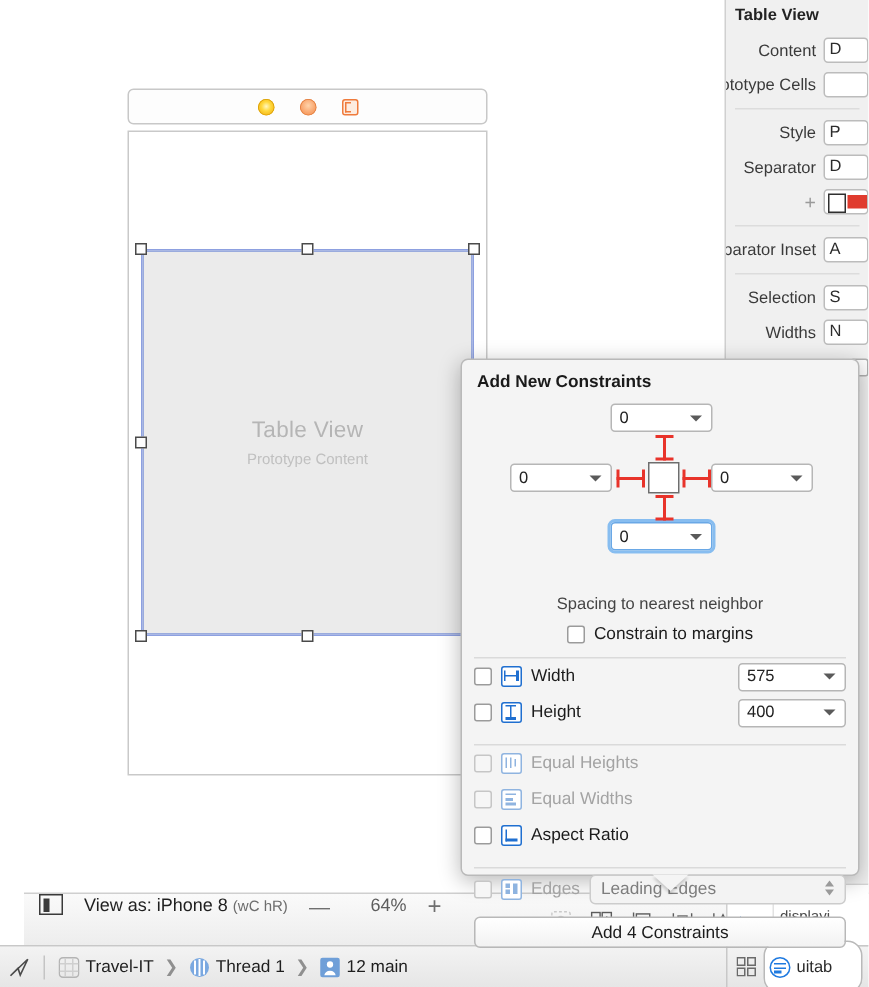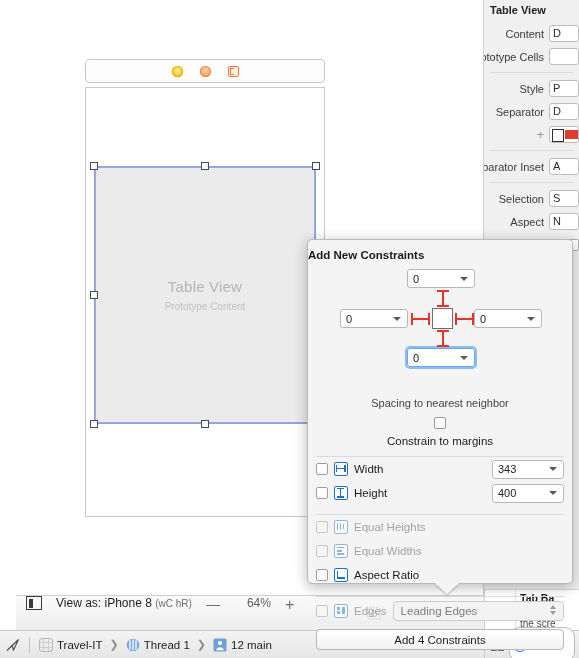--- a/index.html
+++ b/index.html
@@ -122,21 +122,21 @@
     box-shadow: 0 3px 14px rgba(0,0,0,.28);
     z-index: 40;
   }
   .popover-arrow{
     position: absolute; left: 435px; top: 583px; width: 0; height: 0;
     border-left: 12px solid transparent; border-right: 12px solid transparent;
     border-top: 11px solid #f4f4f4;
     filter: drop-shadow(0 2px 1px rgba(0,0,0,.18));
     z-index: 41;
   }
-  .pop-title { font-weight: bold; font-size: 11.5px; padding: 9px 0 0 0; color:#1a1a1a; }
+  .pop-title { font-weight: bold; font-size: 11.5px; padding: 9px 0 0 10px; color:#1a1a1a; }
 
   .combo {
     height: 19px; background: #fff;
     border: 1px solid #b6b6b6; border-radius: 3px;
     display: flex; align-items: center;
     font-size: 11px; color: #222; padding-left: 5px;
     position: relative;
   }
   .combo .caret {
     position: absolute; right: 6px; top: 50%; margin-top: -2px;
@@ -172,21 +172,21 @@
   }
   .strut-h::before { left: 0; }
   .strut-h::after { right: 0; }
 
   .strut-top { left: 134px; top: 21px; height: 17px; }
   .strut-bottom { left: 134px; top: 61px; height: 17px; }
   .strut-lft { left: 103px; top: 48.5px; width: 19px; }
   .strut-rgt { left: 147px; top: 48.5px; width: 19px; }
 
   .hint { text-align: center; font-size: 11px; color: #444; margin-top: 8px; }
-  .margin-row { display:flex; align-items:center; justify-content:center; gap:6px; margin-top: 8px; flex-direction: column; }
+  .margin-row { display:flex; align-items:center; justify-content:center; gap:6px; margin-top: 8px; }
   .ck { width: 12px; height: 12px; background:#fff; border:1px solid #9b9b9b; border-radius:2px; flex:none; }
   .ck.dim { border-color:#c6c6c6; background:#f6f6f6; }
 
   .pop-sep { height:1px; background:#dadada; margin: 9px 8px 0 8px; }
 
   .cst-row { display: flex; align-items: center; height: 24px; padding: 0 8px; gap: 6px; }
   .cst-label { font-size: 11.5px; color:#1b1b1b; }
   .cst-label.dim { color:#a3a3a3; }
   .cst-val { margin-left: auto; width: 72px; }
   .ibicon {
@@ -360,21 +360,21 @@
     </div>
 
     <div class="insp-sep"></div>
 
     <div class="insp-row">
       <span class="insp-label">Selection</span>
       <span class="insp-field">S</span>
     </div>
 
     <div class="insp-row">
-      <span class="insp-label">Aspect</span>
+      <span class="insp-label">Widths</span>
       <span class="insp-field">N</span>
     </div>
 
     <div class="insp-row">
       <span class="insp-label">Drag and Drop</span>
       <span class="insp-check"></span>
     </div>
 
     <div class="insp-sep"></div>
   </div>
@@ -418,21 +418,21 @@
 
     <div class="cst-row">
       <span class="ck"></span>
       <span class="ibicon">
         <i style="left:0.5px;top:4.5px;width:10px;height:1.5px;"></i>
         <i style="left:0.5px;top:1.5px;width:1.5px;height:7.5px;"></i>
         <i style="left:9px;top:1.5px;width:1.5px;height:7.5px;"></i>
       </span>
       <span class="cst-label">Width</span>
       <span class="combo cst-val">
-        <span>343</span>
+        <span>575</span>
         <span class="caret"></span>
       </span>
     </div>
 
     <div class="cst-row">
       <span class="ck"></span>
       <span class="ibicon">
         <i style="left:4.5px;top:0.5px;width:1.5px;height:10px;"></i>
         <i style="left:1.5px;top:0.5px;width:7.5px;height:1.5px;"></i>
         <i style="left:1.5px;top:9px;width:7.5px;height:1.5px;"></i>

